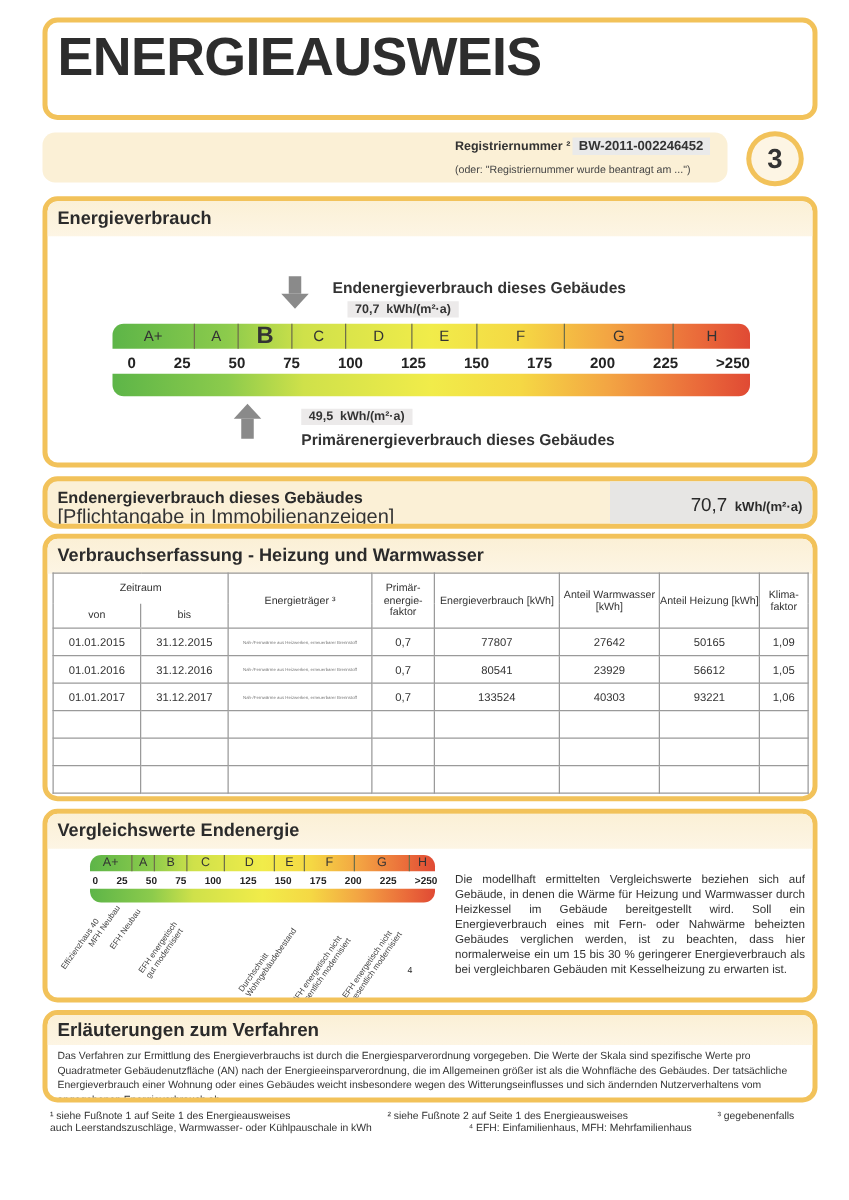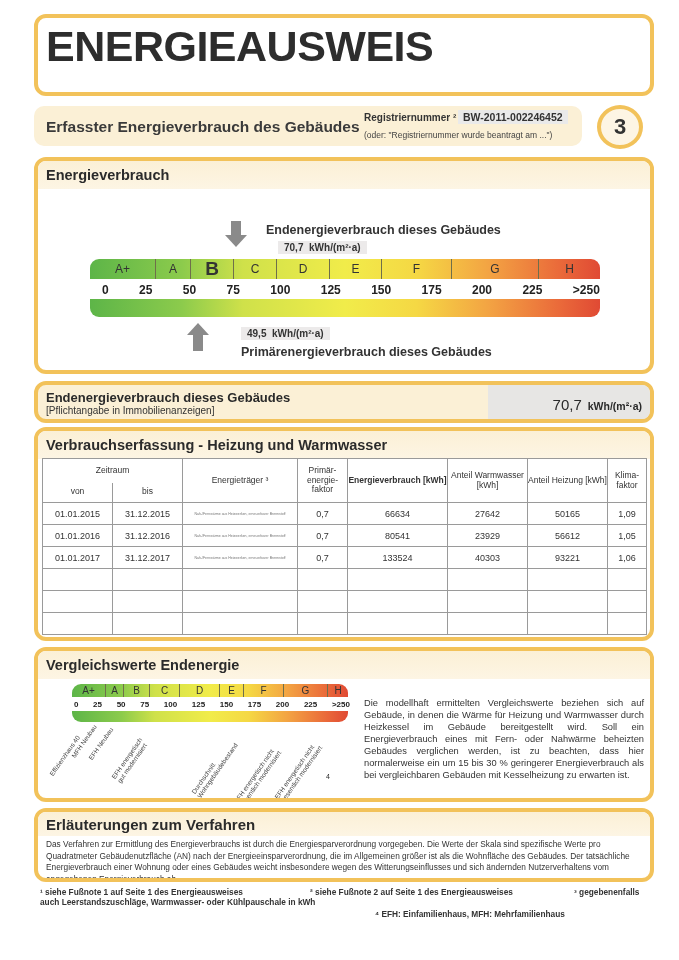--- a/index.html
+++ b/index.html
@@ -29,52 +29,51 @@
   .scale-bottom { position: absolute; border-radius: 0 0 9px 9px; background: linear-gradient(90deg, #5db548 0%, #8ccb4c 18%, #cfe14a 30%, #f1ec4a 50%, #f5d844 64%, #f3a443 78%, #ea6a3a 92%, #e04a34 100%); }
   .cls { border-right: 1px solid #6f6f4a; text-align: center; color: #333; }
   .cls:last-child { border-right: none; }
   .ticks { position: absolute; display: flex; justify-content: space-between; font-weight: bold; color: #222; }
   .val-box { position: absolute; background: #eceaea; font-size: 10px; font-weight: bold; padding: 1px 6px; color: #333; }
   .arrow-label { position: absolute; font-size: 12.5px; font-weight: bold; color: #333; }
 
   
   #mand-box { left: 34px; top: 381px; width: 620px; height: 42px; background: #fbf0d6; }
   .mand-title { position: absolute; left: 8px; top: 5px; font-size: 13px; font-weight: bold; }
-  .mand-sub { position: absolute; left: 8px; top: 20px; font-size: 10px; color: #333; }
+  .mand-sub { position: absolute; left: 8px; top: 20px; font-size: 16px; color: #333; }
   .mand-val { position: absolute; right: 0; top: 0; width: 162px; height: 100%; background: #e7e6e4; font-size: 15px; padding-top: 11px; text-align: right; padding-right: 8px; }
   .mand-val .unit { font-size: 10.5px; font-weight: bold; margin-left: 6px; }
 
   
   #table-box { left: 34px; top: 427px; width: 620px; height: 214px; }
   table { position: absolute; left: 4px; top: 27px; width: 605px; border-collapse: collapse; font-size: 9px; color: #333; }
   td, th { border: 1px solid #9a9a9a; text-align: center; font-weight: normal; }
   th { font-size: 8.5px; line-height: 1.15; }
   tbody td { height: 22px; }
   .tiny { font-size: 3.5px; color: #777; }
 
   
   #cmp-box { left: 34px; top: 647px; width: 620px; height: 155px; }
   .cmp-text { position: absolute; left: 326px; top: 46px; width: 280px; font-size: 9.3px; line-height: 1.3; text-align: justify; color: #333; }
   .rot { position: absolute; font-size: 6.5px; color: #444; transform-origin: left top; transform: rotate(-55deg); white-space: pre; line-height: 1.1; }
 
   
   #exp-box { left: 34px; top: 808px; width: 620px; height: 74px; }
   .exp-text { position: absolute; left: 8px; top: 27px; width: 600px; font-size: 8.3px; line-height: 1.4; color: #333; }
 
-  .foot { position: absolute; font-size: 8.3px; color: #333; font-weight: bold; }
+  .foot { position: absolute; font-size: 8.3px; color: #333; }
 </style>
 </head>
 <body>
 
 <div class="box" id="title-box">
   <div class="big-title">ENERGIEAUSWEIS</div>
 </div>
 
 <div id="band">
-  <div class="band-title">Erfasster Energieverbrauch des Gebäudes</div>
   <div class="reg-label">Registriernummer ²</div>
   <div class="reg-value">BW-2011-002246452</div>
   <div class="reg-note">(oder: "Registriernummer wurde beantragt am ...")</div>
 </div>
 <div id="page-circle">3</div>
 
 <div class="box" id="energy-box">
   <div class="sec-hdr hdr">Energieverbrauch</div>
 
   <div style="position:absolute;left:187px;top:60px;">
@@ -131,37 +130,37 @@
 </div>
 
 <div class="box" id="table-box">
   <div class="sec-hdr hdr">Verbrauchserfassung - Heizung und Warmwasser</div>
   <table>
     <thead>
       <tr style="height:24px;">
         <th colspan="2" style="border-bottom:none;">Zeitraum</th>
         <th rowspan="2" style="width:115px;">Energieträger ³</th>
         <th rowspan="2" style="width:50px;">Primär-energie-faktor</th>
-        <th rowspan="2" style="width:100px;font-weight:bold;">Energieverbrauch [kWh]</th>
+        <th rowspan="2" style="width:100px;">Energieverbrauch [kWh]</th>
         <th rowspan="2" style="width:80px;">Anteil Warmwasser [kWh]</th>
         <th rowspan="2" style="width:80px;">Anteil Heizung [kWh]</th>
         <th rowspan="2">Klima-faktor</th>
       </tr>
       <tr style="height:20px;">
         <th style="width:70px;border-top:none;border-right:none;">von</th>
         <th style="width:70px;border-top:none;">bis</th>
       </tr>
     </thead>
     <tbody>
       <tr>
         <td>01.01.2015</td>
           <td>31.12.2015</td>
         <td class="tiny">Nah-/Fernwärme aus Heizwerken, erneuerbarer Brennstoff</td>
           <td>0,7</td>
-        <td>66634</td>
+        <td>77807</td>
           <td>27642</td>
         <td>50165</td>
           <td>1,09</td>
       </tr>
       <tr>
         <td>01.01.2016</td>
           <td>31.12.2016</td>
         <td class="tiny">Nah-/Fernwärme aus Heizwerken, erneuerbarer Brennstoff</td>
           <td>0,7</td>
         <td>80541</td>
@@ -259,13 +258,13 @@
 
 <div class="box" id="exp-box">
   <div class="sec-hdr hdr" style="font-size:15px;height:24px;padding-top:4px;">Erläuterungen zum Verfahren</div>
   <div class="exp-text">Das Verfahren zur Ermittlung des Energieverbrauchs ist durch die Energiesparverordnung vorgegeben. Die Werte der Skala sind spezifische Werte pro Quadratmeter Gebäudenutzfläche (AN) nach der Energieeinsparverordnung, die im Allgemeinen größer ist als die Wohnfläche des Gebäudes. Der tatsächliche Energieverbrauch einer Wohnung oder eines Gebäudes weicht insbesondere wegen des Witterungseinflusses und sich ändernden Nutzerverhaltens vom angegebenen Energieverbrauch ab.</div>
 </div>
 
 <div class="foot" style="left:40px;top:887px;">¹ siehe Fußnote 1 auf Seite 1 des Energieausweises</div>
 <div class="foot" style="left:310px;top:887px;">² siehe Fußnote 2 auf Seite 1 des Energieausweises</div>
 <div class="foot" style="left:574px;top:887px;">³ gegebenenfalls</div>
 <div class="foot" style="left:40px;top:897px;">auch Leerstandszuschläge, Warmwasser- oder Kühlpauschale in kWh</div>
-<div class="foot" style="left:375px;top:897px;margin-top:12px;">⁴ EFH: Einfamilienhaus, MFH: Mehrfamilienhaus</div>
+<div class="foot" style="left:375px;top:897px;">⁴ EFH: Einfamilienhaus, MFH: Mehrfamilienhaus</div>
 
 </body></html>

